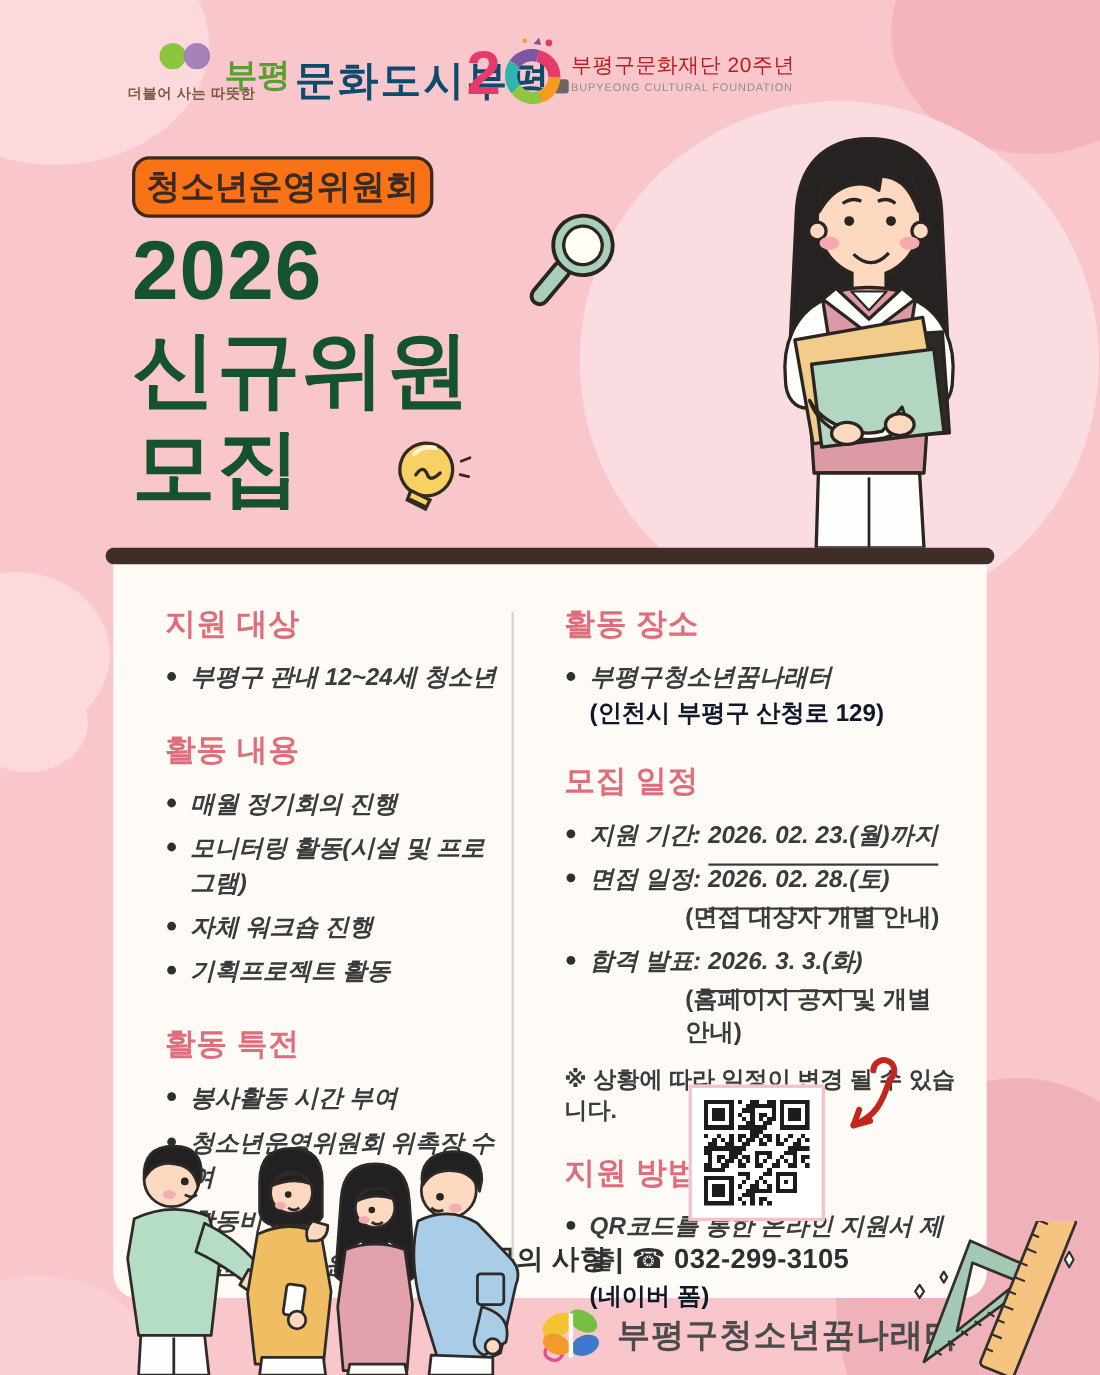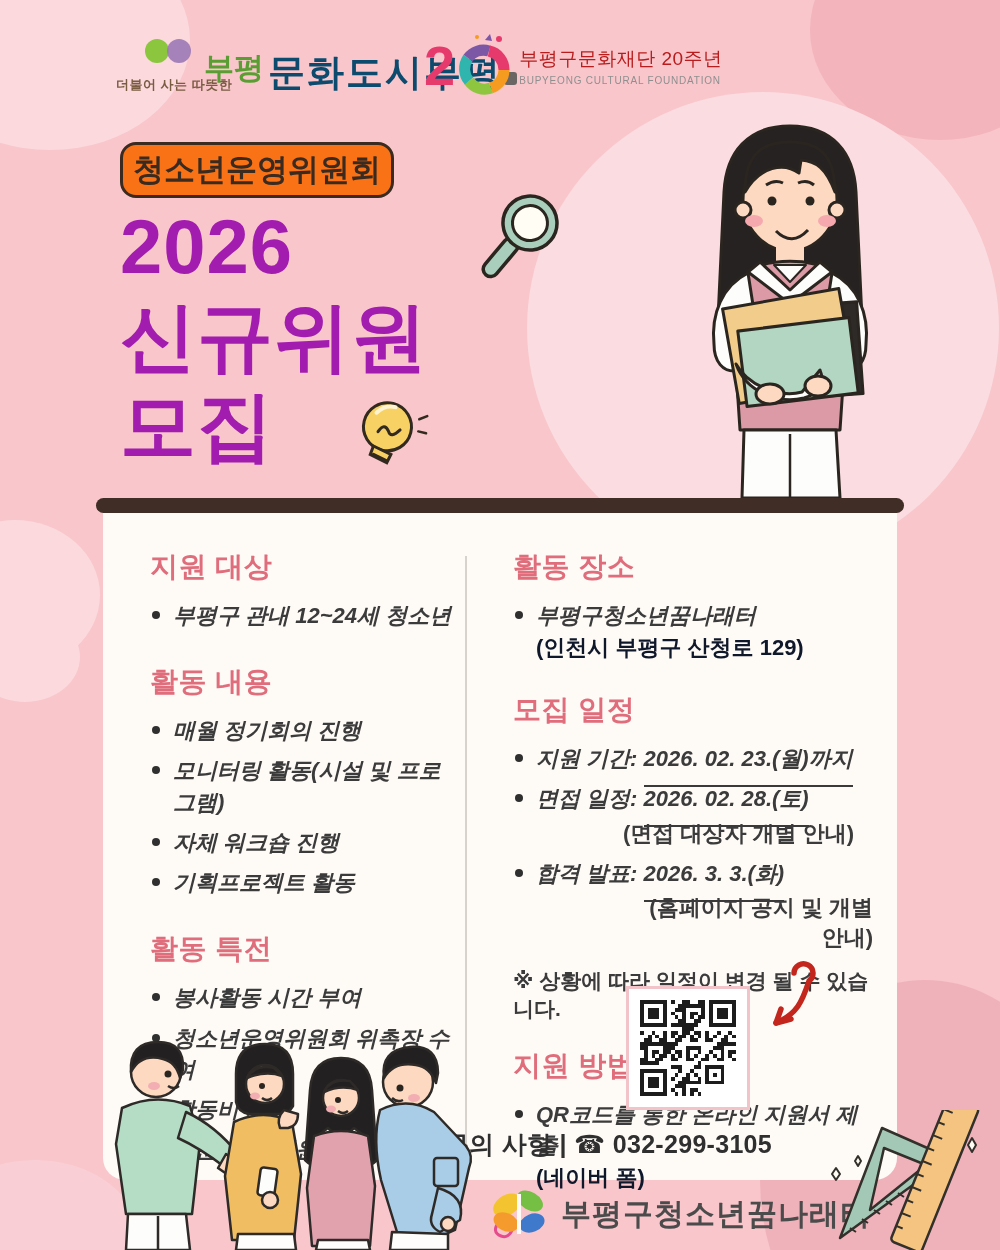--- a/index.html
+++ b/index.html
@@ -24,21 +24,21 @@
   .logo-munhwa{left:268px;top:48px;font-size:37px;font-weight:900;color:#0c4a6e;letter-spacing:2px;}
   .munhwa-stamp{display:inline-block;width:13px;height:13px;background:#6b6663;border-radius:3px;margin-left:2px;}
   .logo-20{left:424px;top:34px;display:flex;align-items:center;gap:8px;}
   .anniv-2{font-size:56px;font-weight:900;color:#e73a6c;line-height:60px;}
   .anniv-txt1{font-size:19px;font-weight:400;color:#b91c1c;letter-spacing:.5px;}
   .anniv-txt2{font-size:10px;color:#8f8f8f;letter-spacing:.8px;margin-top:3px;}
   
   .badge{left:120px;top:142px;width:268px;height:50px;background:#f97316;border:3.5px solid #3a2a1f;
     border-radius:16px;display:flex;align-items:center;justify-content:center;
     font-size:31px;font-weight:800;color:#3a2a1f;z-index:2;}
-  .title{left:120px;top:202px;font-size:76px;font-weight:900;color:#a21caf;line-height:1.18;letter-spacing:1px;z-index:2;}
+  .title{left:120px;top:202px;font-size:76px;font-weight:900;color:#14532d;line-height:1.18;letter-spacing:1px;z-index:2;}
   
   .bar{left:96px;top:498px;width:808px;height:15px;background:#402e26;border-radius:8px;z-index:3;}
   .card{left:103px;top:506px;width:794px;height:674px;background:#fefbf7;border-radius:0 0 22px 22px;z-index:2;}
   .vdivider{position:absolute;left:362px;top:50px;width:2px;height:596px;background:#d8d2cc;}
   .col{position:absolute;top:42px;}
   .col-left{left:47px;width:310px;}
   .col-right{left:410px;width:360px;}
   h3.rose{margin:0 0 14px 0;font-size:28px;font-weight:800;color:#df6d7b;letter-spacing:.5px;}
   .sec{margin-bottom:32px;}
   ul.blist{list-style:none;margin:0;padding:0;font-style:italic;}
@@ -257,21 +257,21 @@
             <p><span>면접 일정: </span><span class="u">2026. 02. 28.(토)</span></p>
             </li>
         </ul>
         <div class="sked-note">(면접 대상자 개별 안내)</div>
         <ul class="blist" style="margin-bottom:0;">
           <li style="margin-bottom:0;">
               <span class="bdot"></span>
             <p><span>합격 발표: </span><span class="u">2026. 3. 3.(화)</span></p>
             </li>
         </ul>
-        <div class="sked-note" style="margin-bottom:0;text-align:right;">(홈페이지 공지 및 개별 안내)</div>
+        <div class="sked-note" style="margin-bottom:0;">(홈페이지 공지 및 개별 안내)</div>
         <div class="caution">※ 상황에 따라 일정이 변경 될 수 있습니다.</div>
       </div>
 
       <div class="sec" style="margin-bottom:0;">
         <h3 class="rose">지원 방법</h3>
         <ul class="blist" style="margin-bottom:0;">
           <li style="margin-bottom:2px;">
               <span class="bdot"></span>
               <span>QR코드를 통한 온라인 지원서 제출</span>
             </li>

